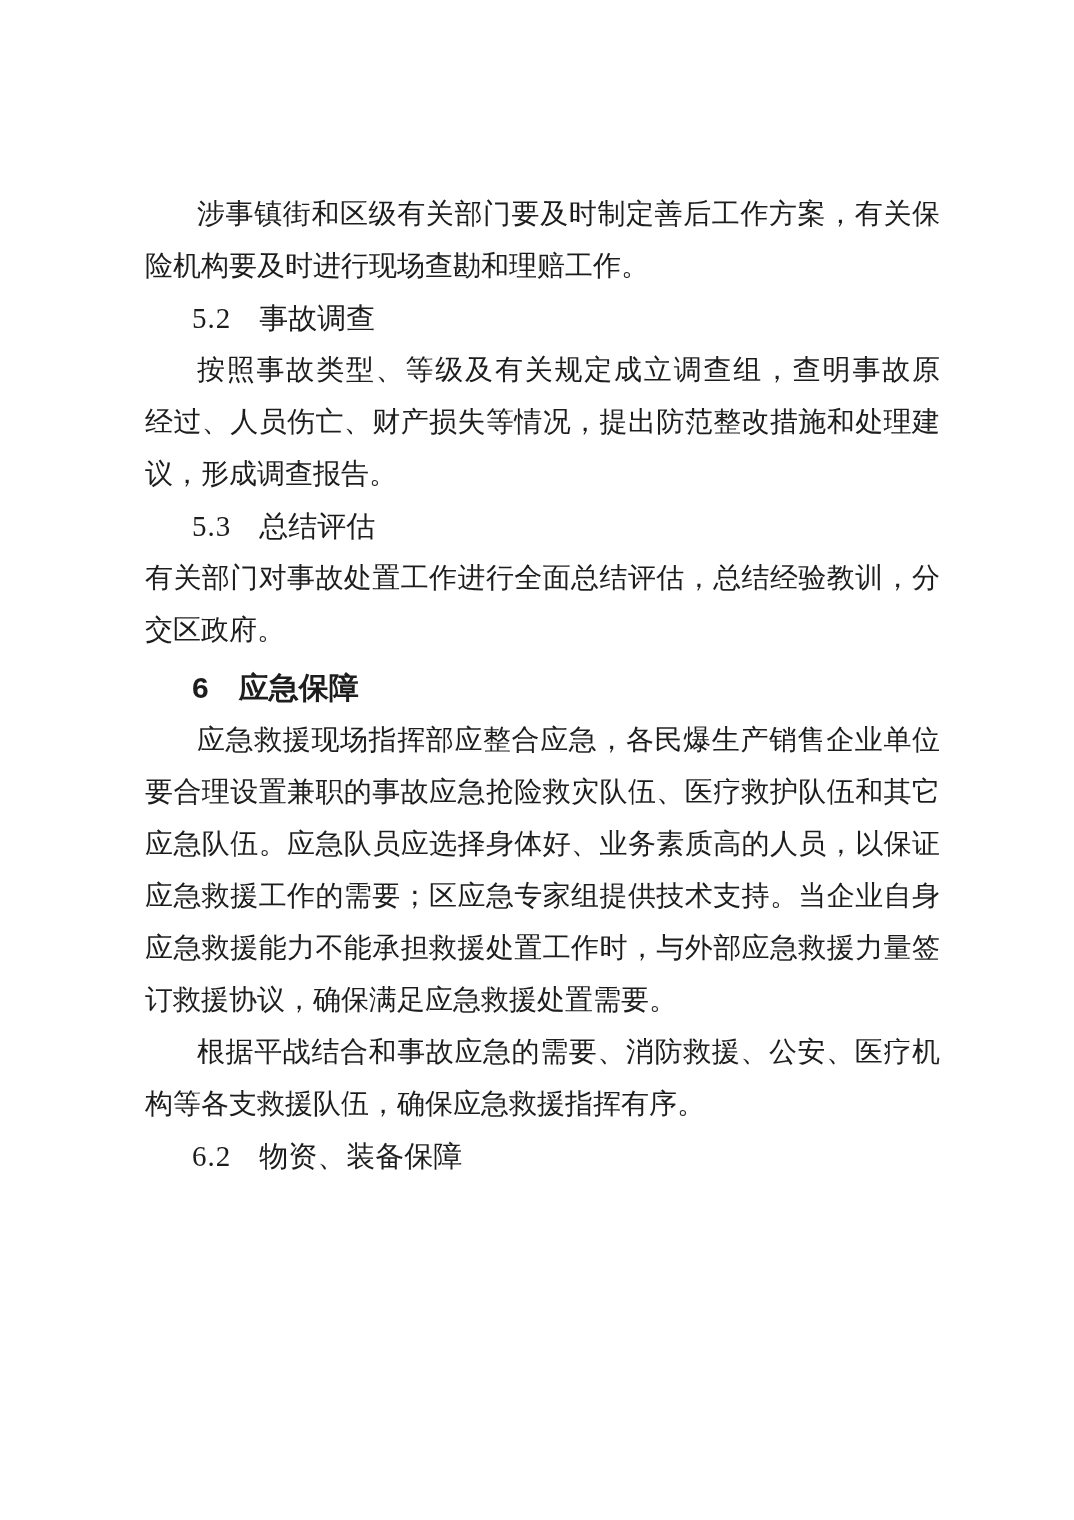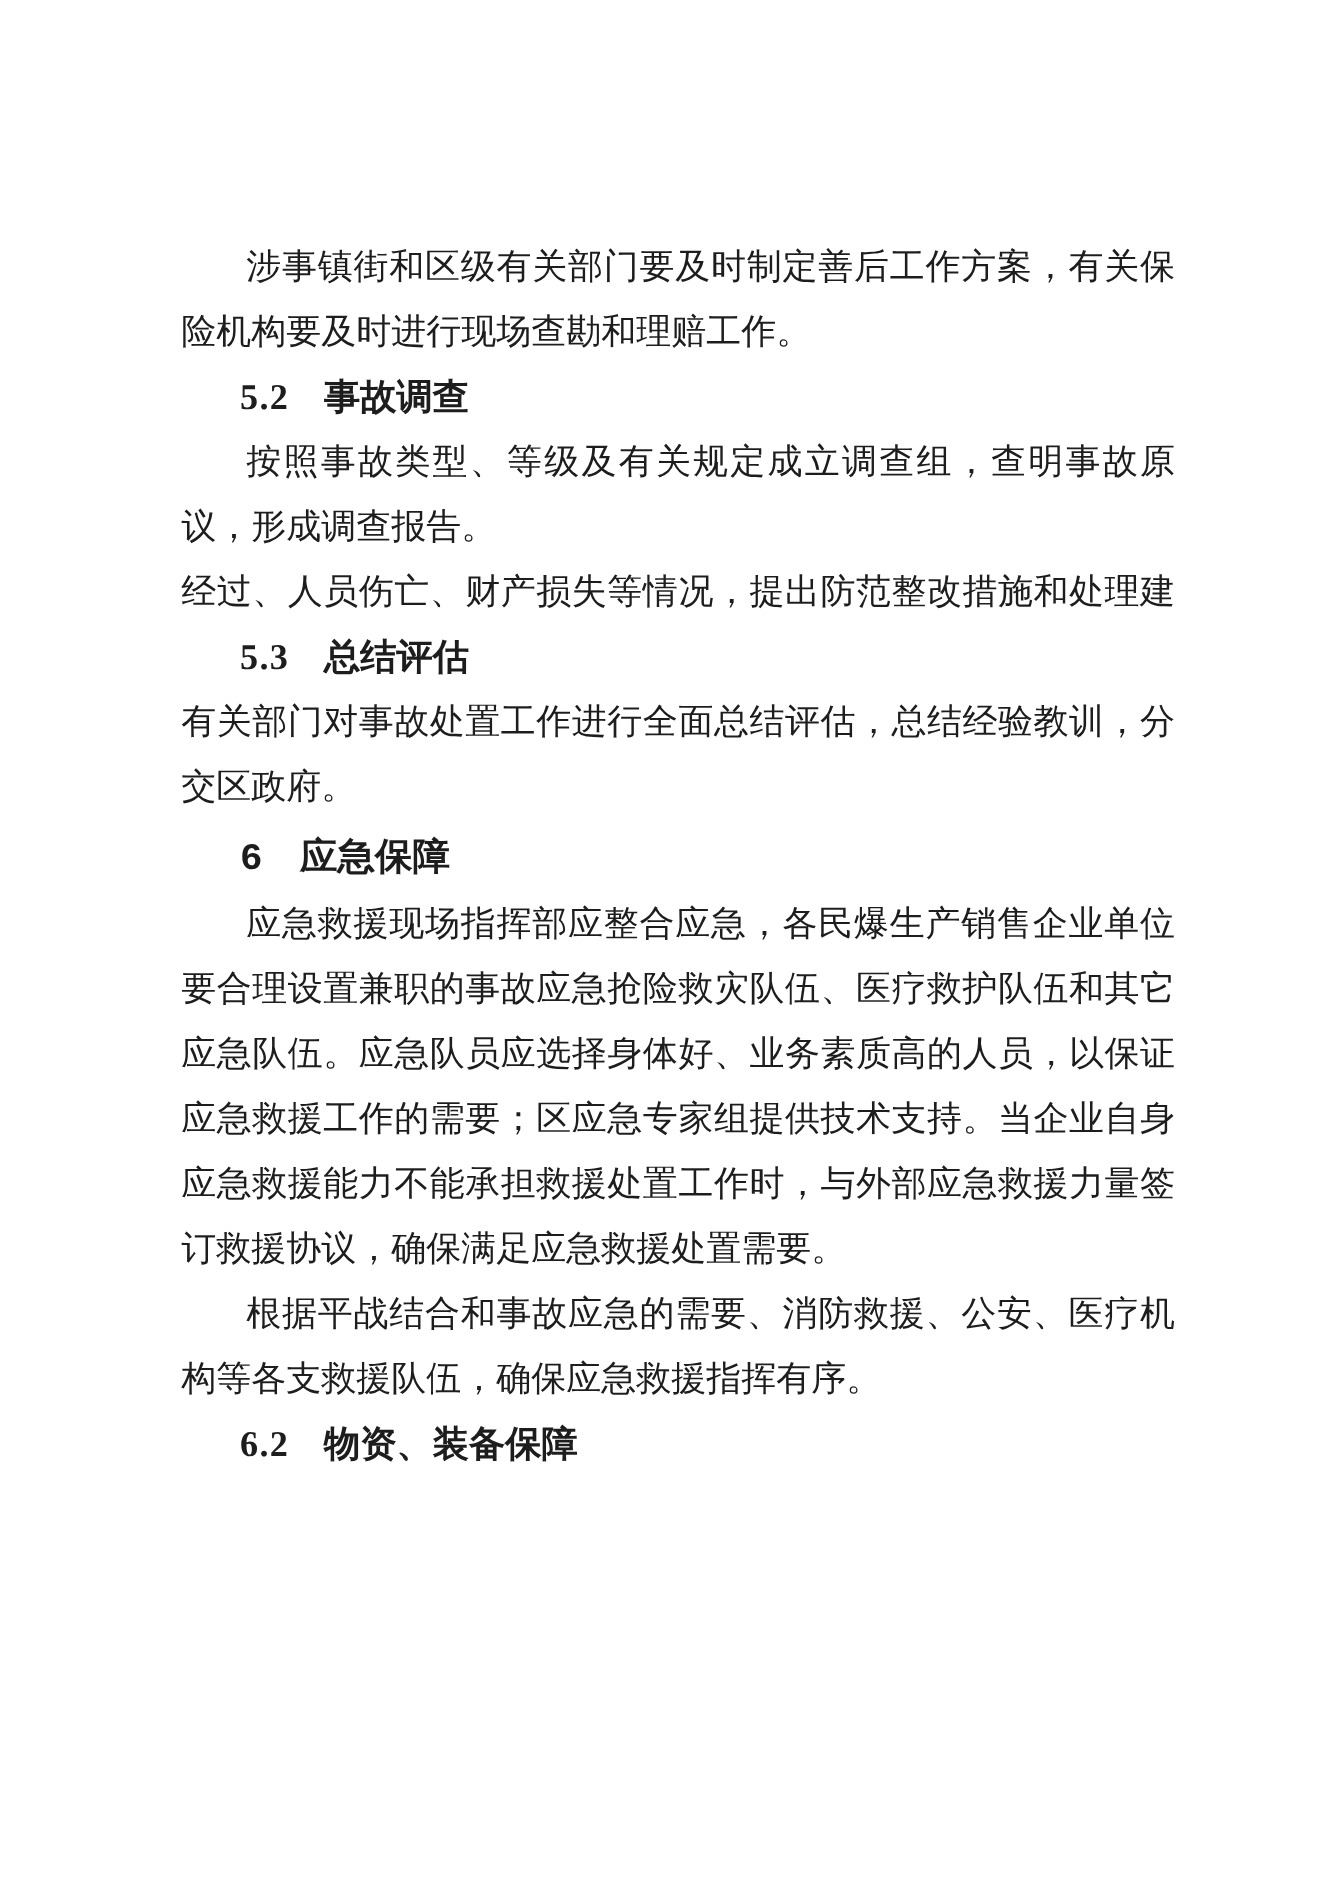--- a/index.html
+++ b/index.html
@@ -38,50 +38,50 @@
   }
   .body.fill {
     text-align: justify;
     text-align-last: justify;
   }
   .body.indent {
     text-indent: 52px;
   }
   .h2 {
     font-size: 29px;
-    font-weight: bold;
+    font-weight: normal;
     padding-left: 47px;
     font-family: "Liberation Serif", "DejaVu Serif", serif;
   }
   .h2 .h-num {
     margin-right: 28px;
     letter-spacing: 1px;
   }
   .h1 {
     font-size: 30px;
     font-weight: bold;
     padding-left: 47px;
     margin-top: 6px;
-    font-family: Liberation Mono, monospace;
+    font-family: Liberation Sans, sans-serif;
   }
   .h1 .h-num {
     margin-right: 30px;
   }
 </style>
 </head>
 <body>
 
 <div class="page">
   <div class="text-block">
       <div class="line body indent fill">涉事镇街和区级有关部门要及时制定善后工作方案，有关保</div>
       <div class="line body">险机构要及时进行现场查勘和理赔工作。</div>
       <div class="line h2"><span class="h-num">5.2</span><span class="h-title">事故调查</span></div>
       <div class="line body indent fill">按照事故类型、等级及有关规定成立调查组，查明事故原因、</div>
+      <div class="line body fill">经过、人员伤亡、财产损失等情况，提出防范整改措施和处理建</div>
       <div class="line body">议，形成调查报告。</div>
-      <div class="line body fill">经过、人员伤亡、财产损失等情况，提出防范整改措施和处理建</div>
       <div class="line h2"><span class="h-num">5.3</span><span class="h-title">总结评估</span></div>
       <div class="line body fill">有关部门对事故处置工作进行全面总结评估，总结经验教训，分</div>
       <div class="line body">交区政府。</div>
       <div class="line h1"><span class="h-num">6</span><span class="h-title">应急保障</span></div>
       <div class="line body indent fill">应急救援现场指挥部应整合应急，各民爆生产销售企业单位</div>
       <div class="line body fill">要合理设置兼职的事故应急抢险救灾队伍、医疗救护队伍和其它</div>
       <div class="line body fill">应急队伍。应急队员应选择身体好、业务素质高的人员，以保证</div>
       <div class="line body fill">应急救援工作的需要；区应急专家组提供技术支持。当企业自身</div>
       <div class="line body fill">应急救援能力不能承担救援处置工作时，与外部应急救援力量签</div>
       <div class="line body">订救援协议，确保满足应急救援处置需要。</div>

